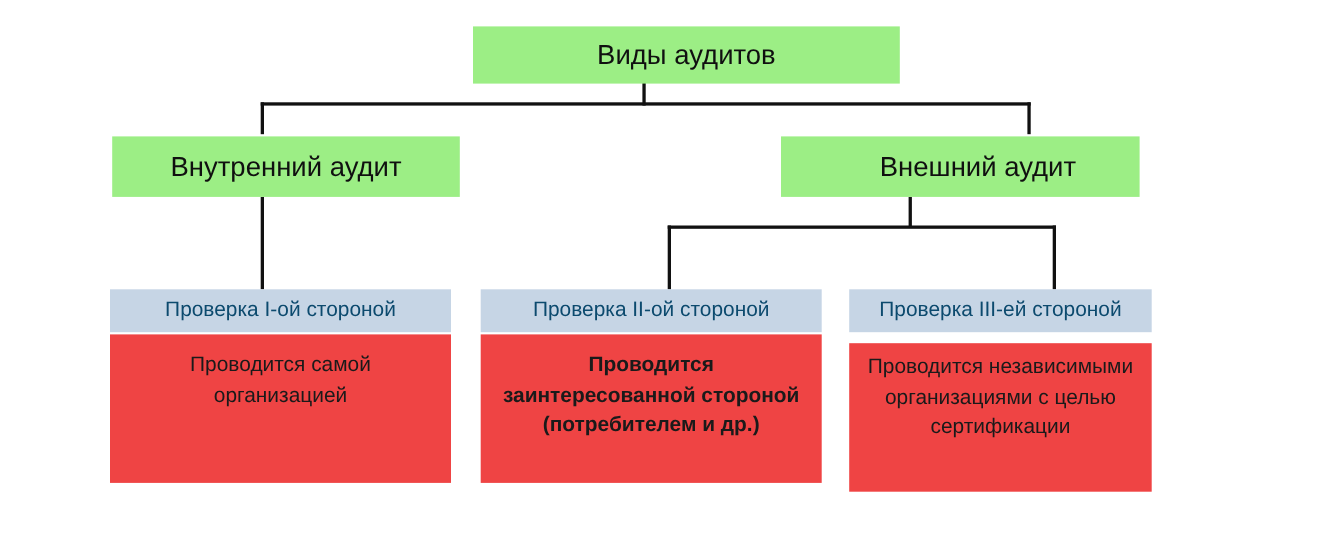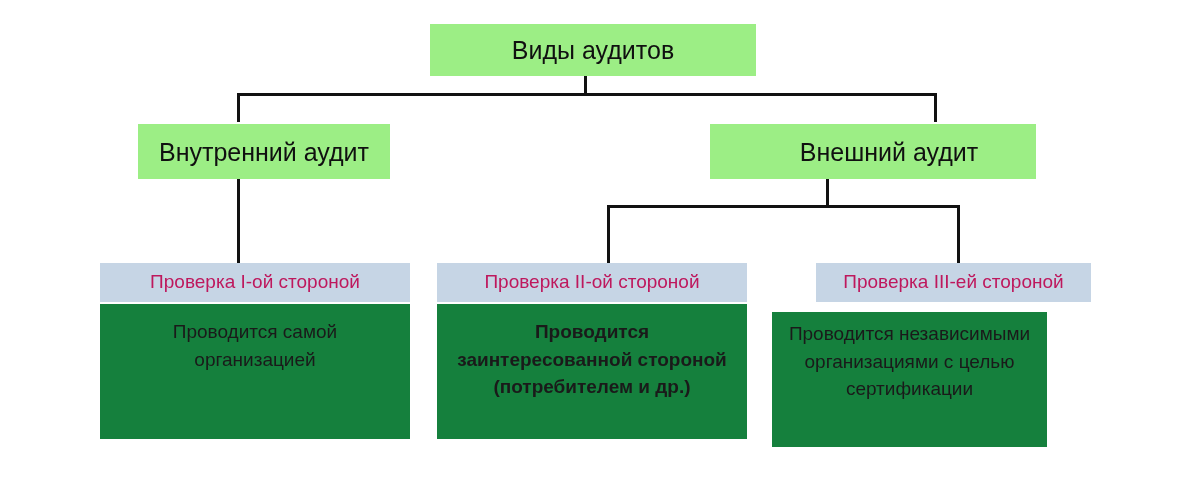--- a/index.html
+++ b/index.html
@@ -31,24 +31,24 @@
   .node-green {
     background: #9CEE85;
     font-size: 25px;
     font-weight: 400;
     color: #101010;
   }
   .node-head {
     background: #C6D5E5;
     font-size: 19px;
     font-weight: 400;
-    color: #be185d;
+    color: #0c4a6e;
   }
   .node-desc {
-    background: #15803d;
+    background: #ef4444;
     font-size: 19px;
     font-weight: 400;
     color: #1a1a1a;
     align-items: flex-start;
     padding-top: 14px;
   }
   .node-desc .desc-text {
     display: block;
     width: 100%;
     white-space: pre-line;
@@ -73,25 +73,25 @@
   <div class="line line-v" style="left:237px; top:93px; height:29px;"></div>
   <div class="line line-v" style="left:934px; top:93px; height:29px;"></div>
 
   <div class="line line-v" style="left:237px; top:179px; height:84px;"></div>
 
   <div class="line line-v" style="left:826px; top:179px; height:28px;"></div>
   <div class="line line-h" style="left:607px; top:205px; width:353px;"></div>
   <div class="line line-v" style="left:607px; top:205px; height:58px;"></div>
   <div class="line line-v" style="left:957px; top:205px; height:58px;"></div>
 
-  <div class="node node-green" style="left:430px; top:24px; width:326px; height:52px;">
+  <div class="node node-green" style="left:430px; top:24px; width:388px; height:52px;">
     <span>Виды аудитов</span>
   </div>
 
-  <div class="node node-green" style="left:102px; top:124px; width:252px; height:55px;margin-left:36px;">
+  <div class="node node-green" style="left:102px; top:124px; width:316px; height:55px;">
     <span>Внутренний аудит</span>
   </div>
 
   <div class="node node-green" style="left:710px; top:124px; width:326px; height:55px;padding-left:32px;">
     <span>Внешний аудит</span>
   </div>
 
   <div class="node node-head" style="left:100px; top:263px; width:310px; height:39px;">
     <span>Проверка I-ой стороной</span>
   </div>
@@ -102,21 +102,21 @@
 
   <div class="node node-head" style="left:437px; top:263px; width:310px; height:39px;align-items:center;">
     <span>Проверка II-ой стороной</span>
   </div>
   <div class="node node-desc" style="left:437px; top:304px; width:310px; height:135px;font-weight:bold;">
     <span class="desc-text">Проводится
 заинтересованной стороной
 (потребителем и др.)</span>
   </div>
 
-  <div class="node node-head" style="left:772px; top:263px; width:275px; height:39px;margin-left:44px;">
+  <div class="node node-head" style="left:772px; top:263px; width:275px; height:39px;">
     <span>Проверка III-ей стороной</span>
   </div>
   <div class="node node-desc" style="left:772px; top:312px; width:275px; height:135px; padding-top:8px;">
     <span class="desc-text">Проводится независимыми
 организациями с целью
 сертификации</span>
   </div>
 
 </div>
 

